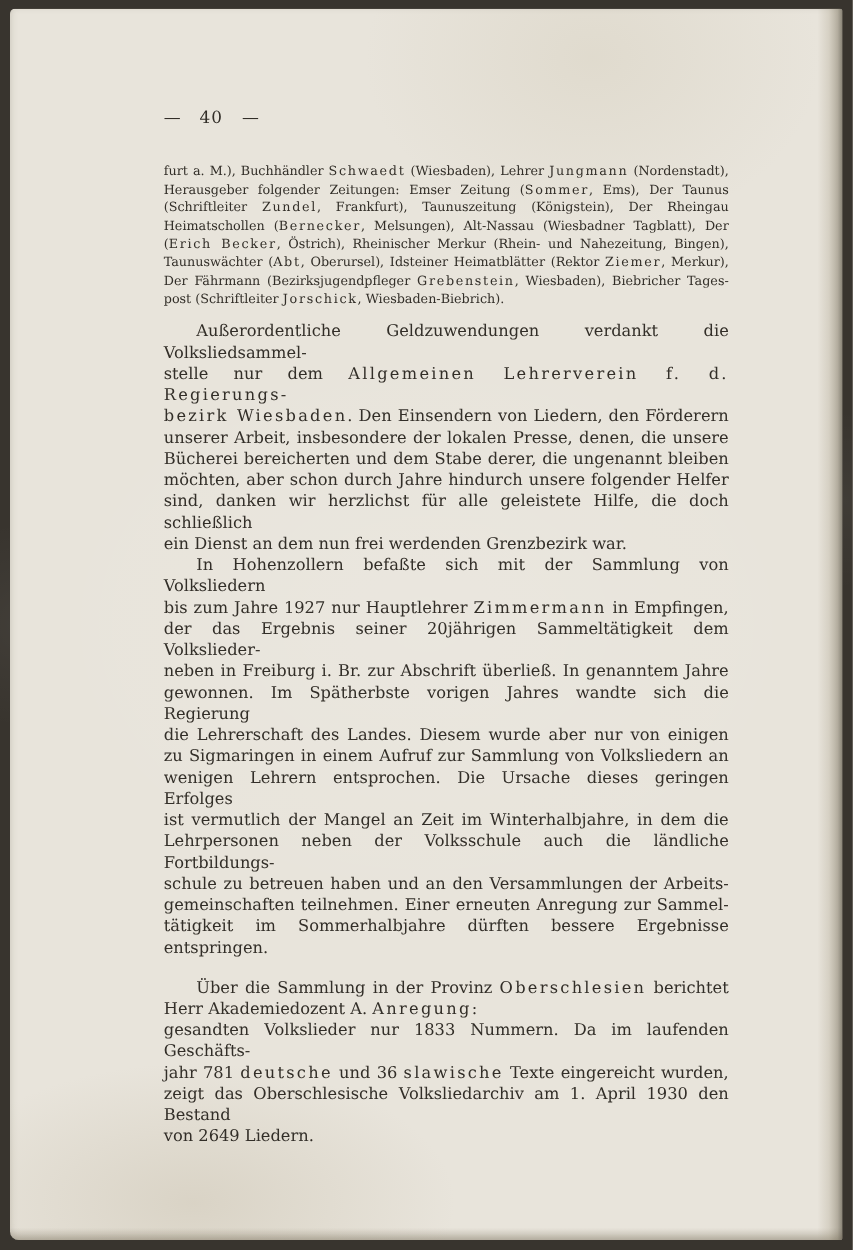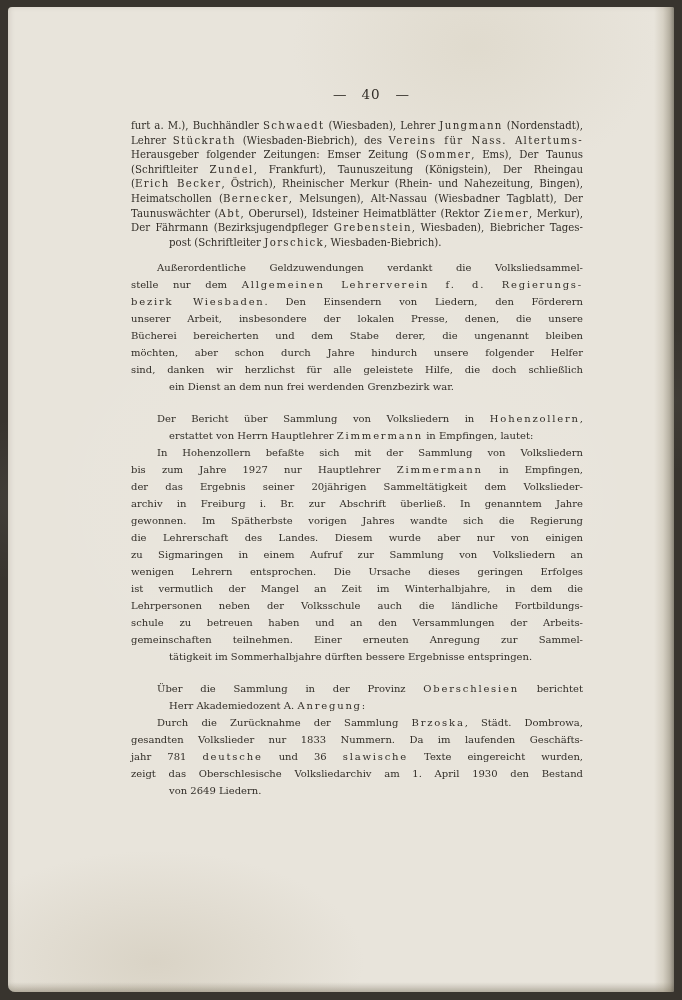--- a/index.html
+++ b/index.html
@@ -54,104 +54,97 @@
   .page::before { 
     content: "";
     position: absolute; left: 0; right: 0; bottom: 0;
     height: 10px;
     background: linear-gradient(to bottom, rgba(150,140,116,0) 0%, rgba(120,110,88,0.30) 100%);
     border-radius: 0 0 2px 7px;
     pointer-events: none;
   }
   .header {
     position: absolute;
-    top: 79px; left: 137px; width: 452px;
-    text-align: center;
+    top: 79px; left: 123px; width: 452px;
     font-size: 13.5px;
     color: var(--ink);
   }
   .header .pn {
     margin: 0 15px;
     letter-spacing: 1px;
   }
   .textblock {
     position: absolute;
-    top: 112px; left: 123px; width: 452px;
+    top: 124px; left: 123px; width: 452px;
     color: var(--ink);
   }
   .para { width: 452px; }
   .para.small { font-size: 10.2px; line-height: 14.6px; }
-  .para.body  { font-size: 10px; line-height: 17px; }
+  .para.body  { font-size: 13px; line-height: 17px; }
   .para.gap-small { margin-top: 9px; }
   .para.gap-large { margin-top: 15px; }
   .line {
     text-align: justify;
     text-align-last: justify;
     hyphens: none;
   }
-  .line.last { text-align-last: left; margin-left: 38px; }
+  .line.last { text-align-last: left; }
   .line.indent { text-indent: 26px; }
   .sperr { letter-spacing: 1.8px; }
   .small .sperr { letter-spacing: 1.35px; }
 </style>
 </head>
 <body>
 
 <div class="scan">
   <div class="page">
     <div class="header">
       <span>—</span><span class="pn">40</span><span>—</span>
     </div>
     <div class="textblock">
         <div class="para small">
           <div class="line"><span>furt a. M.), Buchhändler </span><span class="sperr">Schwaedt</span><span> (Wiesbaden), Lehrer </span><span class="sperr">Jungmann</span><span> (Nordenstadt),</span></div>
-          <div class="line"><span>Lehrer </span><span class="sperr">Stückrath</span><span> (Wiesbaden-Biebrich), des </span><span class="sperr">Vereins für Nass. Altertums-</span></div>
           <div class="line"><span>Herausgeber folgender Zeitungen: Emser Zeitung (</span><span class="sperr">Sommer</span><span>, Ems), Der Taunus</span></div>
           <div class="line"><span>(Schriftleiter </span><span class="sperr">Zundel</span><span>, Frankfurt), Taunuszeitung (Königstein), Der Rheingau</span></div>
+          <div class="line"><span>Heimatschollen (</span><span class="sperr">Bernecker</span><span>, Melsungen), Alt-Nassau (Wiesbadner Tagblatt), Der</span></div>
           <div class="line"><span>(</span><span class="sperr">Erich Becker</span><span>, Östrich), Rheinischer Merkur (Rhein- und Nahezeitung, Bingen),</span></div>
-          <div class="line"><span>Heimatschollen (</span><span class="sperr">Bernecker</span><span>, Melsungen), Alt-Nassau (Wiesbadner Tagblatt), Der</span></div>
           <div class="line"><span>Taunuswächter (</span><span class="sperr">Abt</span><span>, Oberursel), Idsteiner Heimatblätter (Rektor </span><span class="sperr">Ziemer</span><span>, Merkur),</span></div>
           <div class="line"><span>Der Fährmann (Bezirksjugendpfleger </span><span class="sperr">Grebenstein</span><span>, Wiesbaden), Biebricher Tages-</span></div>
           <div class="line last"><span>post (Schriftleiter </span><span class="sperr">Jorschick</span><span>, Wiesbaden-Biebrich).</span></div>
         </div>
         <div class="para body gap-small">
           <div class="line indent"><span>Außerordentliche Geldzuwendungen verdankt die Volksliedsammel-</span></div>
           <div class="line"><span>stelle nur dem </span><span class="sperr">Allgemeinen Lehrerverein f. d. Regierungs-</span></div>
           <div class="line"><span class="sperr">bezirk Wiesbaden</span><span>. Den Einsendern von Liedern, den Förderern</span></div>
           <div class="line"><span>unserer Arbeit, insbesondere der lokalen Presse, denen, die unsere</span></div>
           <div class="line"><span>Bücherei bereicherten und dem Stabe derer, die ungenannt bleiben</span></div>
           <div class="line"><span>möchten, aber schon durch Jahre hindurch unsere folgender Helfer</span></div>
           <div class="line"><span>sind, danken wir herzlichst für alle geleistete Hilfe, die doch schließlich</span></div>
           <div class="line last"><span>ein Dienst an dem nun frei werdenden Grenzbezirk war.</span></div>
         </div>
-        <div class="para body gap-large">
-          <div class="line indent"><span>Der Bericht über Sammlung von Volksliedern in </span><span class="sperr">Hohenzollern</span><span>,</span></div>
-          <div class="line last"><span>erstattet von Herrn Hauptlehrer </span><span class="sperr">Zimmermann</span><span> in Empfingen, lautet:</span></div>
-        </div>
         <div class="para body">
           <div class="line indent"><span>In Hohenzollern befaßte sich mit der Sammlung von Volksliedern</span></div>
           <div class="line"><span>bis zum Jahre 1927 nur Hauptlehrer </span><span class="sperr">Zimmermann</span><span> in Empfingen,</span></div>
           <div class="line"><span>der das Ergebnis seiner 20jährigen Sammeltätigkeit dem Volkslieder-</span></div>
-          <div class="line"><span>archiv in Freiburg i. Br. zur Abschrift überließ. In genanntem Jahre</span></div>
+          <div class="line"><span>neben in Freiburg i. Br. zur Abschrift überließ. In genanntem Jahre</span></div>
           <div class="line"><span>gewonnen. Im Spätherbste vorigen Jahres wandte sich die Regierung</span></div>
           <div class="line"><span>die Lehrerschaft des Landes. Diesem wurde aber nur von einigen</span></div>
           <div class="line"><span>zu Sigmaringen in einem Aufruf zur Sammlung von Volksliedern an</span></div>
           <div class="line"><span>wenigen Lehrern entsprochen. Die Ursache dieses geringen Erfolges</span></div>
           <div class="line"><span>ist vermutlich der Mangel an Zeit im Winterhalbjahre, in dem die</span></div>
           <div class="line"><span>Lehrpersonen neben der Volksschule auch die ländliche Fortbildungs-</span></div>
           <div class="line"><span>schule zu betreuen haben und an den Versammlungen der Arbeits-</span></div>
           <div class="line"><span>gemeinschaften teilnehmen. Einer erneuten Anregung zur Sammel-</span></div>
           <div class="line last"><span>tätigkeit im Sommerhalbjahre dürften bessere Ergebnisse entspringen.</span></div>
         </div>
         <div class="para body gap-large">
           <div class="line indent"><span>Über die Sammlung in der Provinz </span><span class="sperr">Oberschlesien</span><span> berichtet</span></div>
           <div class="line last"><span>Herr Akademiedozent A. </span><span class="sperr">Anregung</span><span>:</span></div>
         </div>
         <div class="para body">
-          <div class="line indent"><span>Durch die Zurücknahme der Sammlung </span><span class="sperr">Brzoska</span><span>, Städt. Dombrowa,</span></div>
           <div class="line"><span>gesandten Volkslieder nur 1833 Nummern. Da im laufenden Geschäfts-</span></div>
           <div class="line"><span>jahr 781 </span><span class="sperr">deutsche</span><span> und 36 </span><span class="sperr">slawische</span><span> Texte eingereicht wurden,</span></div>
           <div class="line"><span>zeigt das Oberschlesische Volksliedarchiv am 1. April 1930 den Bestand</span></div>
           <div class="line last"><span>von 2649 Liedern.</span></div>
         </div>
       </div>
   </div>
 </div>
 
 </body></html>

